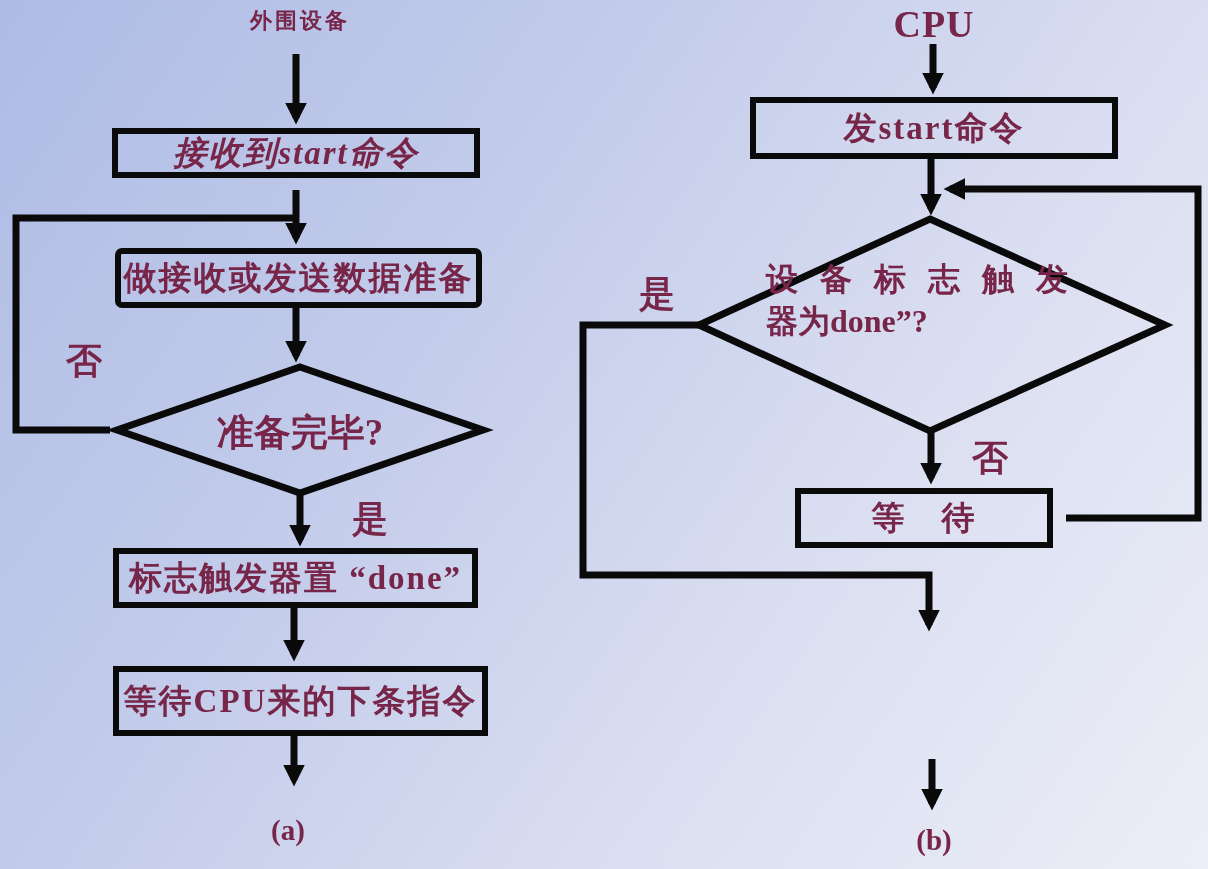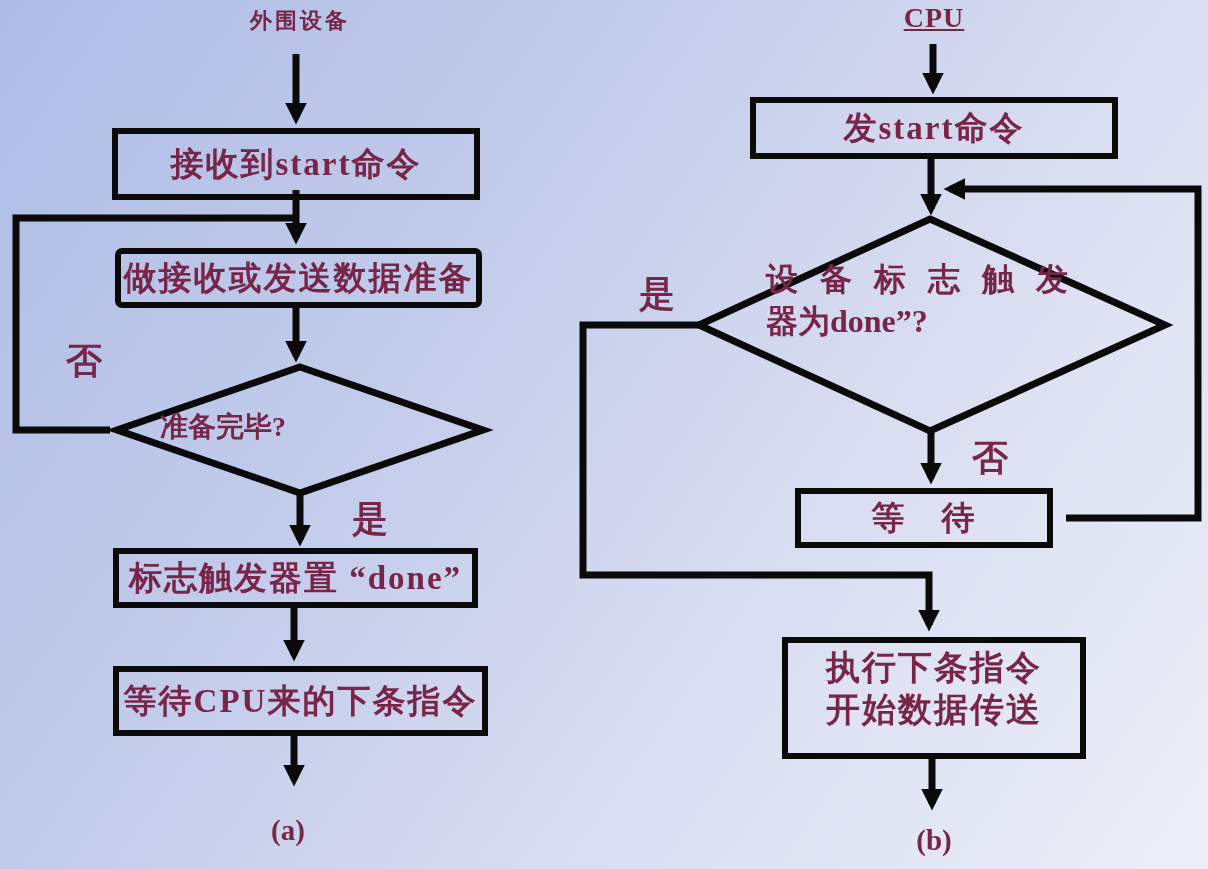--- a/index.html
+++ b/index.html
@@ -15,21 +15,21 @@
   .pbox{
     position:absolute;border:6px solid #0a0a0a;box-sizing:border-box;
     display:flex;align-items:center;justify-content:center;
     font-size:33px;letter-spacing:2px;white-space:nowrap;
   }
   .pbox.toplines{flex-direction:column;justify-content:flex-start;padding-top:4px;
     font-size:34px;line-height:42px;}
   .ttl{position:absolute;font-size:22px;text-align:center;letter-spacing:3px;white-space:nowrap;}
   .lbl{position:absolute;font-size:36px;text-align:center;white-space:nowrap;}
   .cap{position:absolute;font-size:29px;text-align:center;white-space:nowrap;}
-  .dtext{position:absolute;font-size:28px;text-align:left;white-space:nowrap;}
+  .dtext{position:absolute;font-size:37px;text-align:center;white-space:nowrap;}
   .dtext-b{position:absolute;font-size:32px;text-align:left;line-height:42px;white-space:nowrap;}
   .dtext-b .sp{word-spacing:14px;}
 </style>
 </head>
 <body>
 
 <div class="stage">
 
   <svg class="wires">
     <defs>
@@ -51,51 +51,47 @@
     <path d="M931 159 V209" marker-end="url(#ah)"></path>
     <polygon points="930,219 1165,325 930,431 699,325"></polygon>
     <path d="M931 431 V478" marker-end="url(#ah)"></path>
     <path d="M1066 518 H1198 V189 H950" marker-end="url(#ah)"></path>
     <path d="M699 325 H583 V575 H929 V625" marker-end="url(#ah)"></path>
     <path d="M932 759 V804" marker-end="url(#ah)"></path>
   </svg>
 
   <div class="ttl" style="left:205px;top:6px;width:190px;">外围设备</div>
 
-  <div class="pbox" style="left:112px;top:128px;width:368px;height:72px;">接收到start命令</div>
+  <div class="pbox" style="left:112px;top:128px;width:368px;height:50px;font-style:italic;">接收到start命令</div>
 
   <div class="pbox" style="left:115px;top:248px;width:367px;height:60px;border-radius:7px;">做接收或发送数据准备</div>
 
   <div class="lbl" style="left:58px;top:337px;width:52px;">否</div>
 
   <div class="dtext" style="left:160px;top:408px;width:280px;">准备完毕?</div>
 
   <div class="lbl" style="left:345px;top:495px;width:50px;">是</div>
 
   <div class="pbox" style="left:113px;top:666px;width:375px;height:70px;">等待CPU来的下条指令</div>
 
   <div class="pbox" style="left:113px;top:548px;width:365px;height:60px;">标志触发器置 “done”</div>
 
   <div class="cap" style="left:238px;top:814px;width:100px;">(a)</div>
 
-  <div class="ttl" style="left:882px;top:2px;width:104px;letter-spacing:1px;font-size:28px;text-decoration:underline;">CPU</div>
+  <div class="ttl" style="left:882px;top:2px;width:104px;letter-spacing:1px;font-size:38px;">CPU</div>
 
   <div class="pbox" style="left:750px;top:97px;width:368px;height:62px;">发start命令</div>
 
   <div class="lbl" style="left:632px;top:270px;width:50px;">是</div>
 
   <div class="dtext-b" style="left:766px;top:258px;">
     <div class="sp">设 备 标 志 触 发</div>
     <div>器为done”?</div>
   </div>
 
   <div class="lbl" style="left:964px;top:434px;width:52px;">否</div>
 
   <div class="pbox" style="left:795px;top:488px;width:258px;height:60px;">等　待</div>
 
-  <div class="pbox toplines" style="left:782px;top:637px;width:304px;height:122px;">
-    <div>执行下条指令</div>
-    <div>开始数据传送</div>
-  </div>
 
   <div class="cap" style="left:884px;top:824px;width:100px;">(b)</div>
 
 </div>
 
 </body></html>

